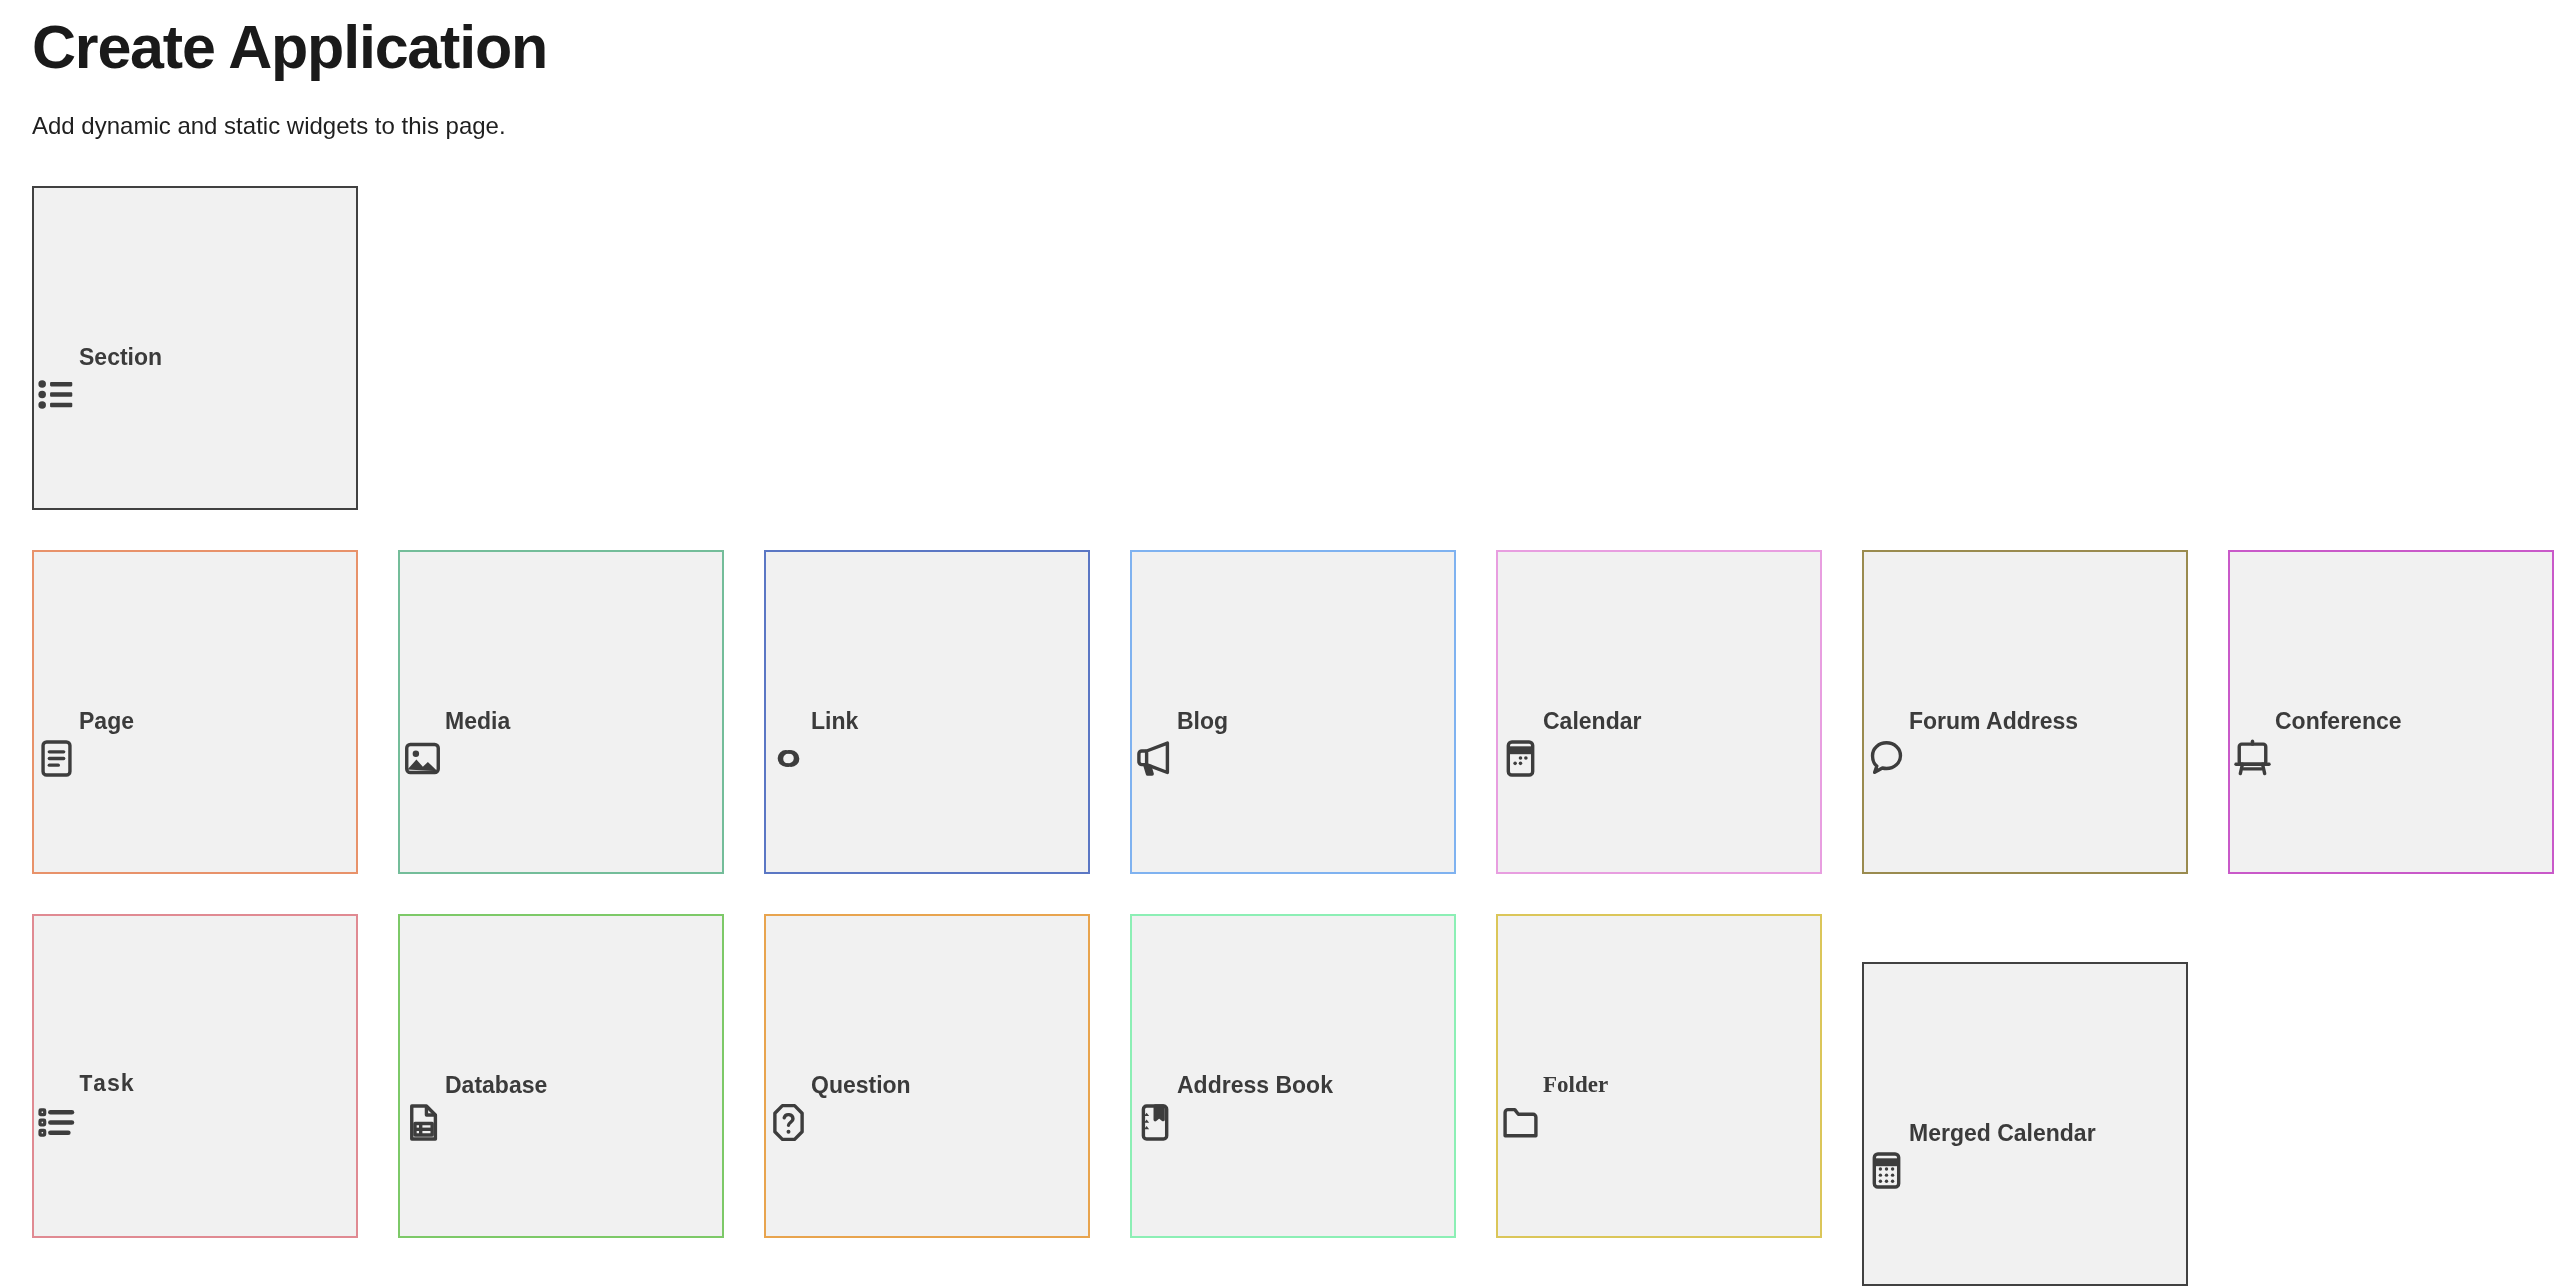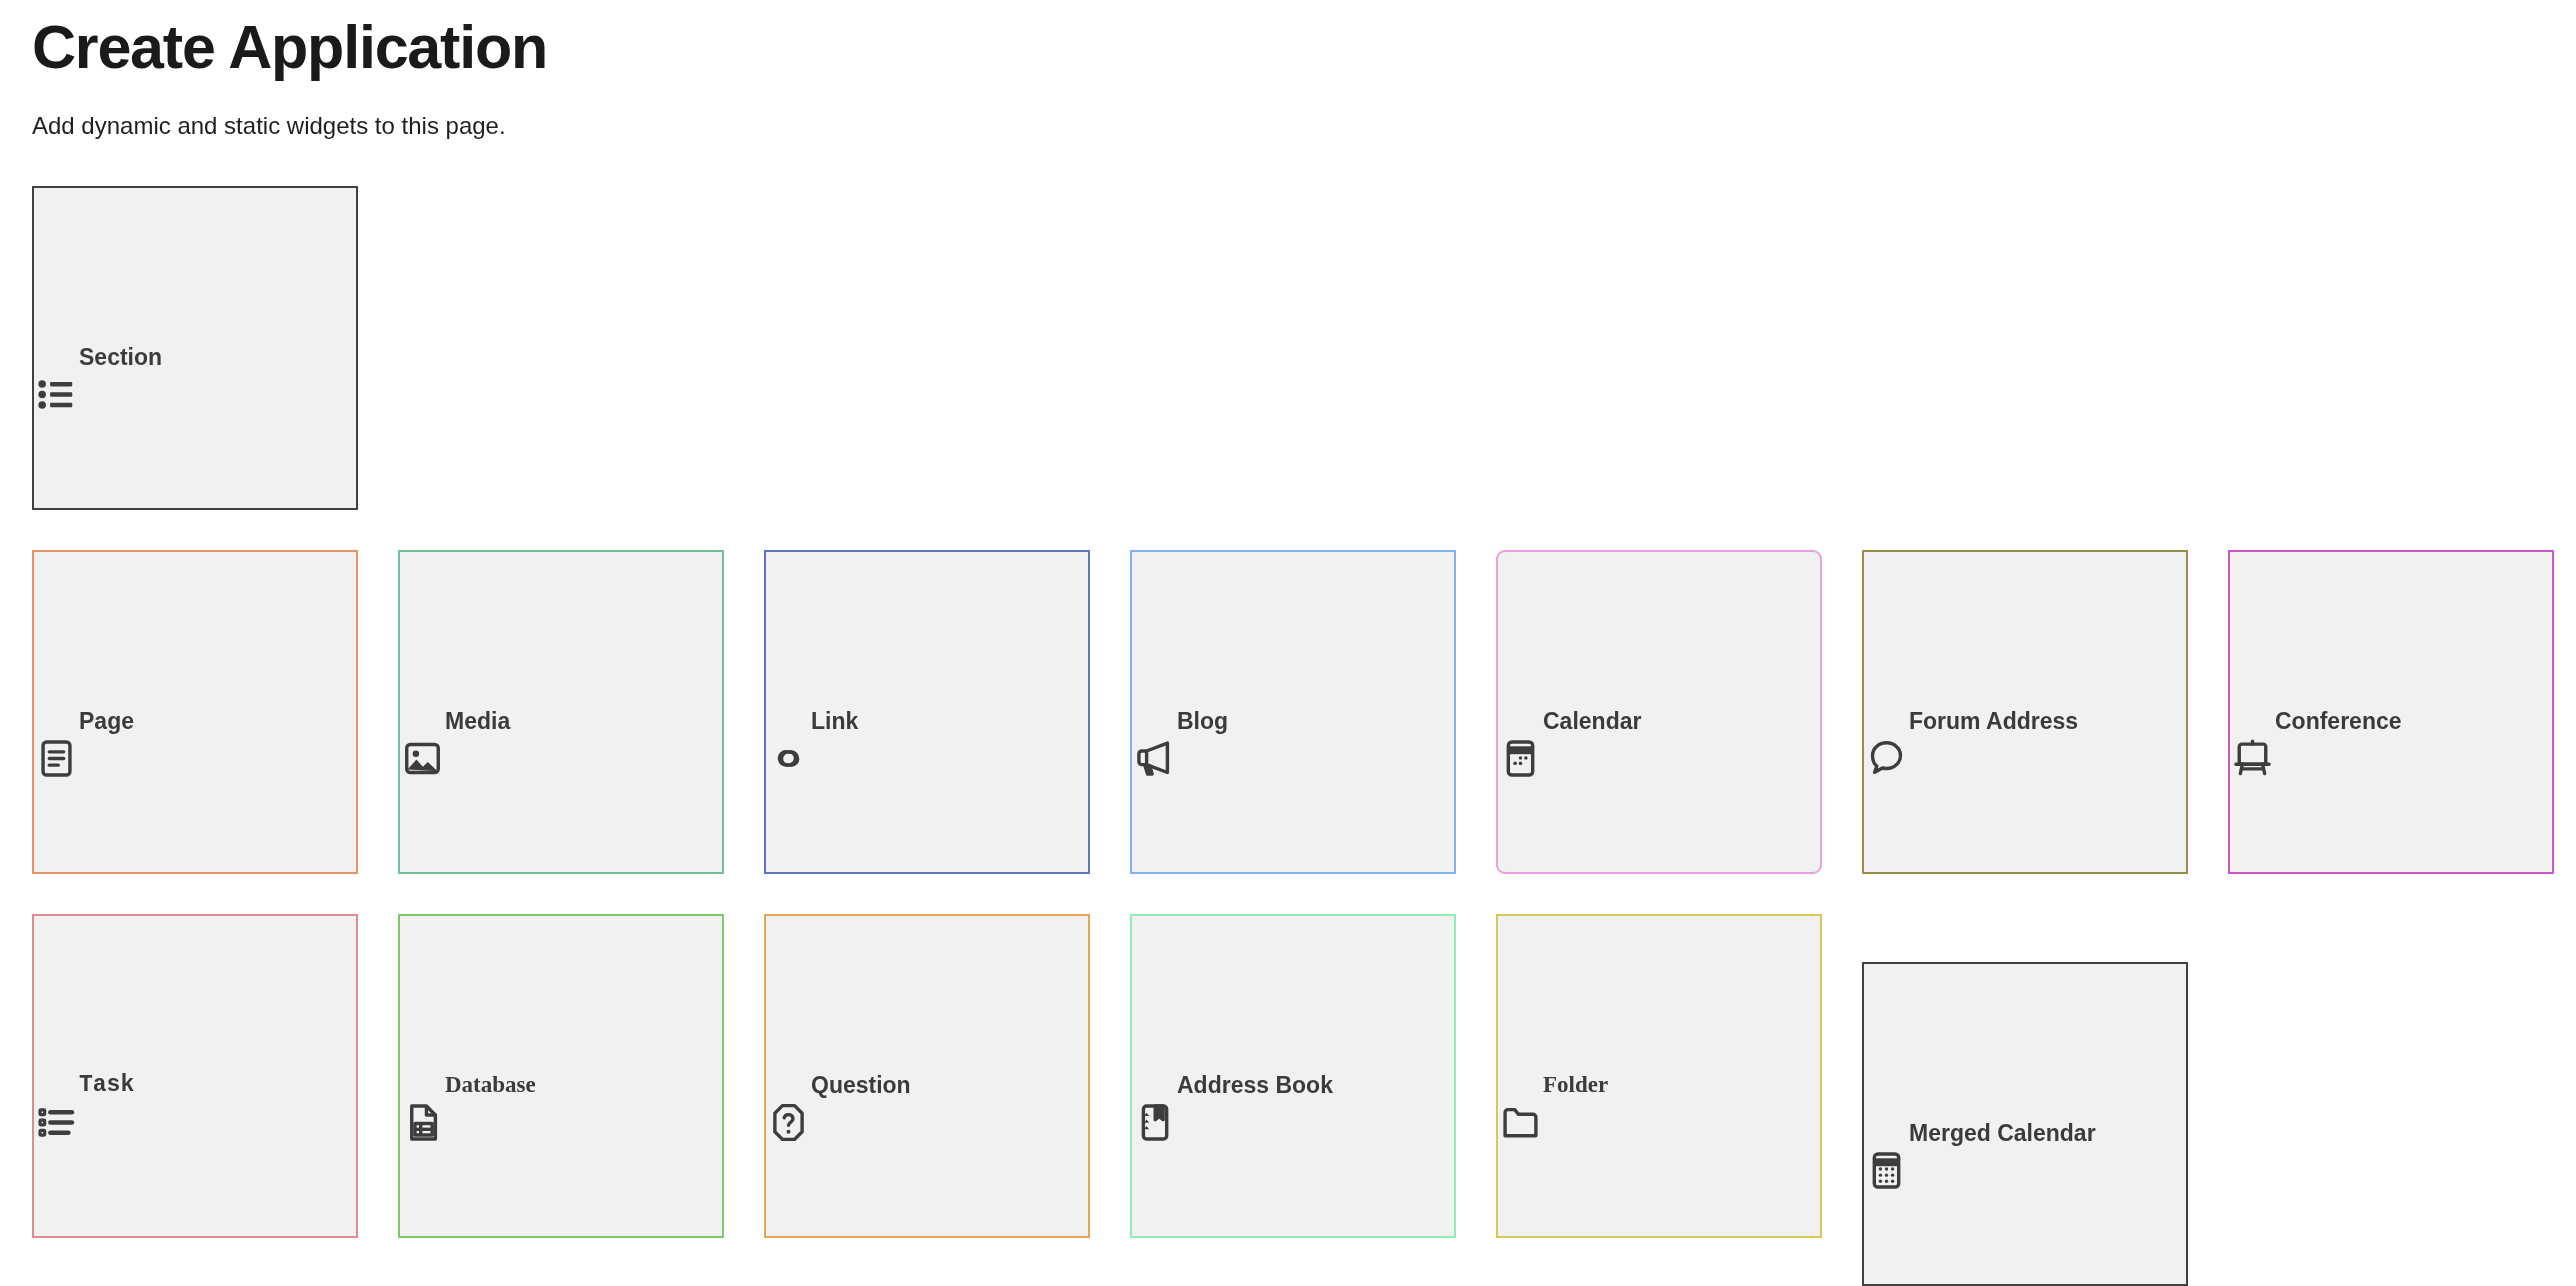--- a/index.html
+++ b/index.html
@@ -141,21 +141,21 @@
       <div class="widget-card" style="border-color: rgb(127, 178, 240);">
         <div class="widget-icon">
           <svg viewBox="0 0 24 24" fill="none" stroke="currentColor" stroke-width="1.9" stroke-linejoin="round">
             <path d="M19.2 3.4v16.4L7.6 15.4V7.8z"></path>
             <path d="M7.6 7.8H4.9a1.6 1.6 0 0 0-1.6 1.6v4.4a1.6 1.6 0 0 0 1.6 1.6h2.7"></path>
             <path d="M6.6 15.6l1.5 5.1h2.6l-1.5-5.1" fill="currentColor"></path>
           </svg>
         </div>
         <div class="widget-label">Blog</div>
       </div>
-      <div class="widget-card" style="border-color: rgb(232, 158, 224); border-radius: 9px;">
+      <div class="widget-card" style="border-color: rgb(232, 158, 224);">
         <div class="widget-icon">
           <svg viewBox="0 0 24 24" fill="none" stroke="currentColor" stroke-width="1.9">
             <rect x="5.2" y="2.8" width="13.6" height="18.4" rx="2"></rect>
             <path d="M5.2 7.4h13.6" stroke-width="4.4" stroke-linecap="butt"></path>
             <circle cx="9" cy="14.7" r="1" fill="currentColor" stroke="none"></circle>
             <circle cx="12" cy="14.7" r="1" fill="currentColor" stroke="none"></circle>
             <circle cx="12" cy="11.7" r="1" fill="currentColor" stroke="none"></circle>
             <circle cx="15" cy="11.7" r="1" fill="currentColor" stroke="none"></circle>
           </svg>
         </div>
@@ -190,21 +190,21 @@
             <rect x="2.8" y="5" width="2.6" height="2.6" rx="0.4"></rect>
             <rect x="2.8" y="10.7" width="2.6" height="2.6" rx="0.4"></rect>
             <rect x="2.8" y="16.4" width="2.6" height="2.6" rx="0.4"></rect>
             <line x1="8.6" y1="6.3" x2="20.6" y2="6.3" stroke-width="2.6"></line>
             <line x1="8.6" y1="12" x2="20.6" y2="12" stroke-width="2.6"></line>
             <line x1="8.6" y1="17.7" x2="18.6" y2="17.7" stroke-width="2.6"></line>
           </svg>
         </div>
         <div class="widget-label">Task</div>
       </div>
-      <div class="widget-card" style="border-color: rgb(125, 201, 104); font-family: Liberation Serif, serif;">
+      <div class="widget-card" style="border-color: rgb(125, 201, 104);">
         <div class="widget-icon">
           <svg viewBox="0 0 24 24" fill="none" stroke="currentColor" stroke-width="1.9" stroke-linejoin="round">
             <path d="M6 2.8h8.2l5 5v13.4H6z"></path>
             <path d="M14.2 2.8v5h5"></path>
             <rect x="7.8" y="12.6" width="9.6" height="6.4"></rect>
             <line x1="7.8" y1="15.8" x2="17.4" y2="15.8"></line>
             <line x1="11" y1="12.6" x2="11" y2="19"></line>
           </svg>
         </div>
         <div class="widget-label">Database</div>

